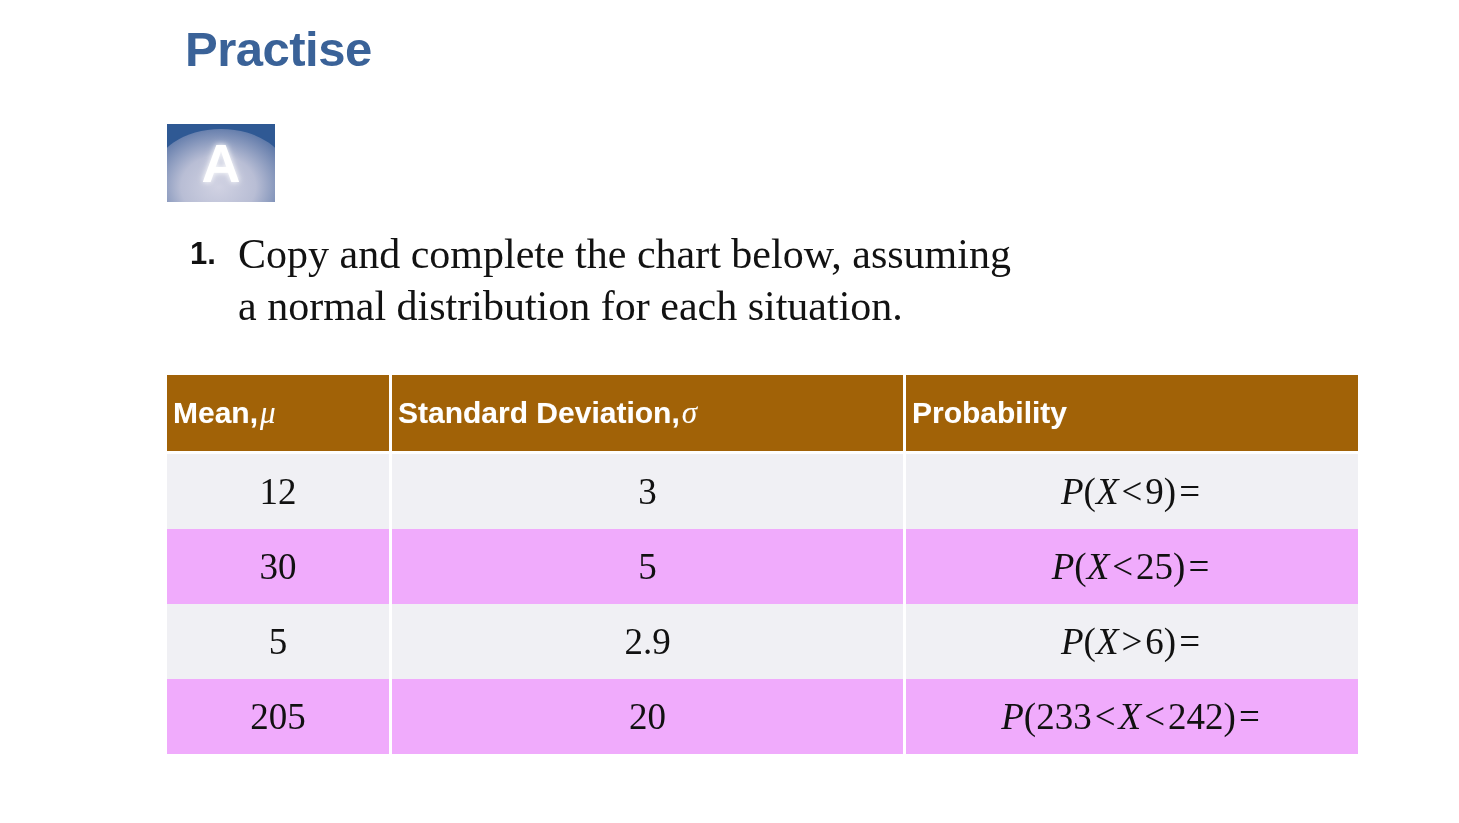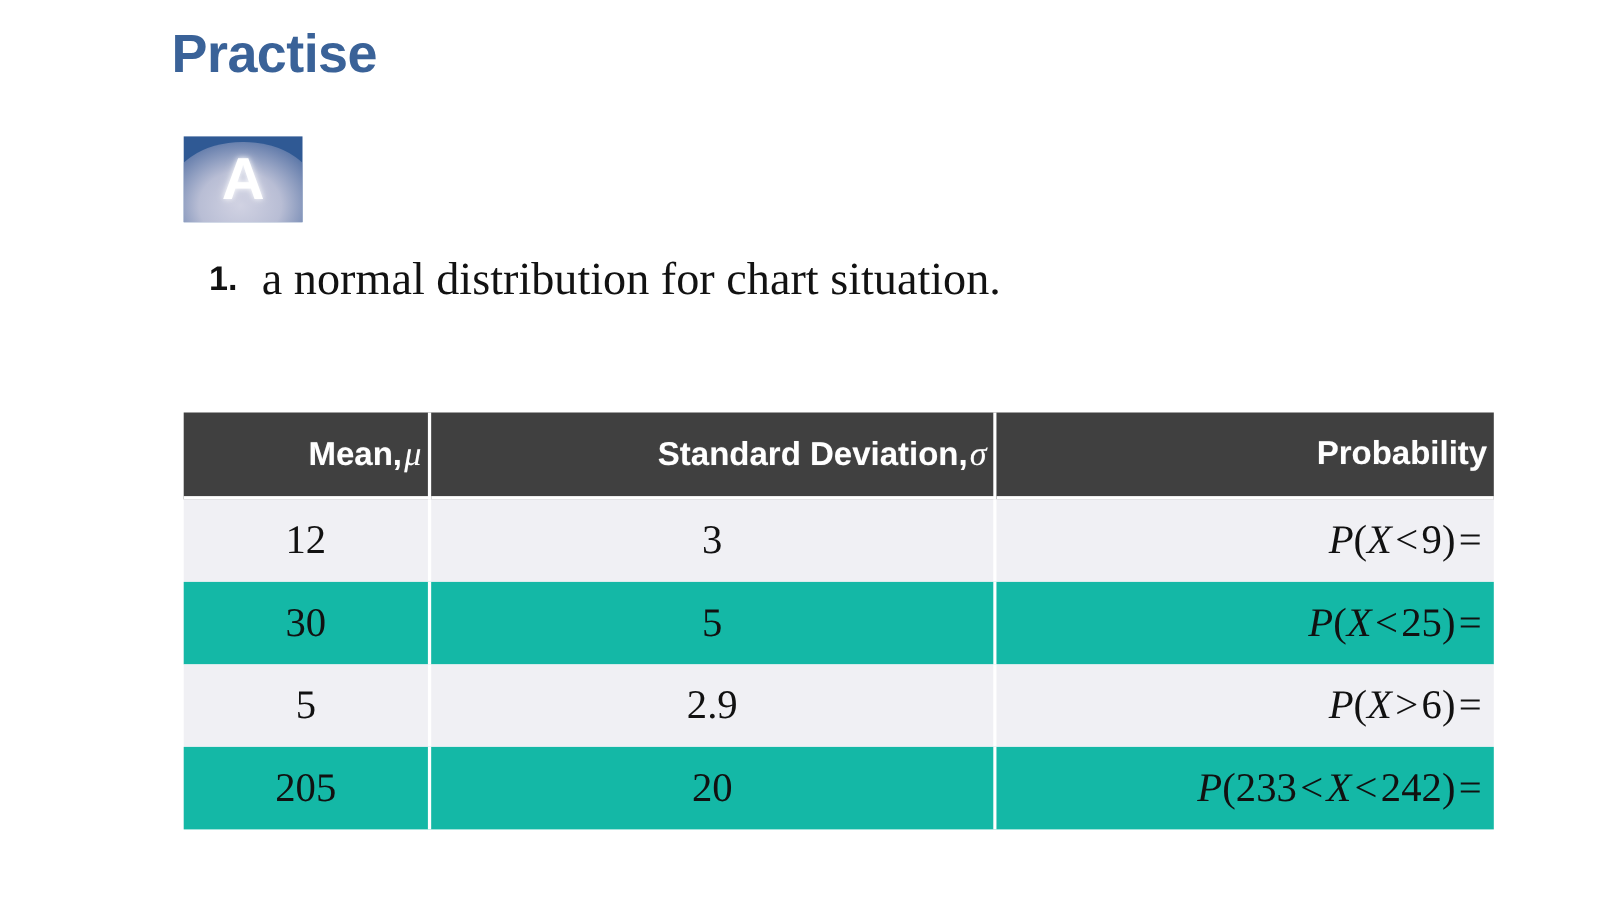--- a/index.html
+++ b/index.html
@@ -18,21 +18,21 @@
   .page {
     position: relative;
     width: 1459px;
     height: 823px;
     background: #ffffff;
   }
 
   
   .practise-heading {
     position: absolute;
-    left: 156px;
+    left: 185px;
     top: 21px;
     font-family: "Liberation Sans", sans-serif;
     font-weight: bold;
     font-size: 49px;
     line-height: 56px;
     letter-spacing: -0.5px;
     color: #3A6298;
     white-space: nowrap;
   }
 
@@ -113,29 +113,29 @@
     width: 1191px;
     border-collapse: separate;
     border-spacing: 0;
     table-layout: fixed;
   }
   .data-table col.c-mean  { width: 225px; }
   .data-table col.c-sd    { width: 514px; }
   .data-table col.c-prob  { width: 452px; }
 
   .data-table thead th {
-    background: #404040;
+    background: #a16207;
     color: #ffffff;
     font-family: "Liberation Sans", sans-serif;
     font-weight: bold;
     font-size: 30px;
     line-height: 34px;
     height: 76px;
     padding: 0 6px;
-    text-align: right;
+    text-align: left;
     vertical-align: middle;
     border-right: 3px solid #ffffff;
     border-bottom: 3px solid #ffffff;
     white-space: nowrap;
     text-shadow: 0 0 1px rgba(255,255,255,0.35);
   }
   .data-table thead th:last-child { border-right: none; }
   .data-table thead th .greek {
     font-family: "Liberation Serif", serif;
     font-style: italic;
@@ -150,46 +150,47 @@
     font-size: 37px;
     line-height: 42px;
     color: #111111;
     text-align: center;
     vertical-align: middle;
     padding: 0 8px;
     border-right: 3px solid #ffffff;
   }
   .data-table tbody td:last-child { border-right: none; }
   .data-table tbody td.prob-cell {
-    text-align: right;
+    text-align: center;
     white-space: nowrap;
   }
   .data-table tbody tr.row-odd  td { background: #F0F0F4; }
-  .data-table tbody tr.row-even td { background: #14b8a6; }
+  .data-table tbody tr.row-even td { background: #f0abfc; }
 
   .mathvar { font-style: italic; }
   .mathop  { font-style: normal; padding: 0 3px; }
 </style>
 </head>
 <body>
 
 <div class="page">
 
   <div class="practise-heading">Practise</div>
 
   <div class="section-badge">
     <div class="dome"></div>
     <div class="badge-letter">A</div>
   </div>
 
   <div class="question">
     <div class="question-row">
       <div class="question-number">1.</div>
       <div class="question-text">
-        <span class="line">a normal distribution for chart situation.</span>
+        <span class="line">Copy and complete the chart below, assuming</span>
+        <span class="line">a normal distribution for each situation.</span>
       </div>
     </div>
   </div>
 
   <table class="data-table">
     <colgroup>
       <col class="c-mean">
       <col class="c-sd">
       <col class="c-prob">
     </colgroup>

